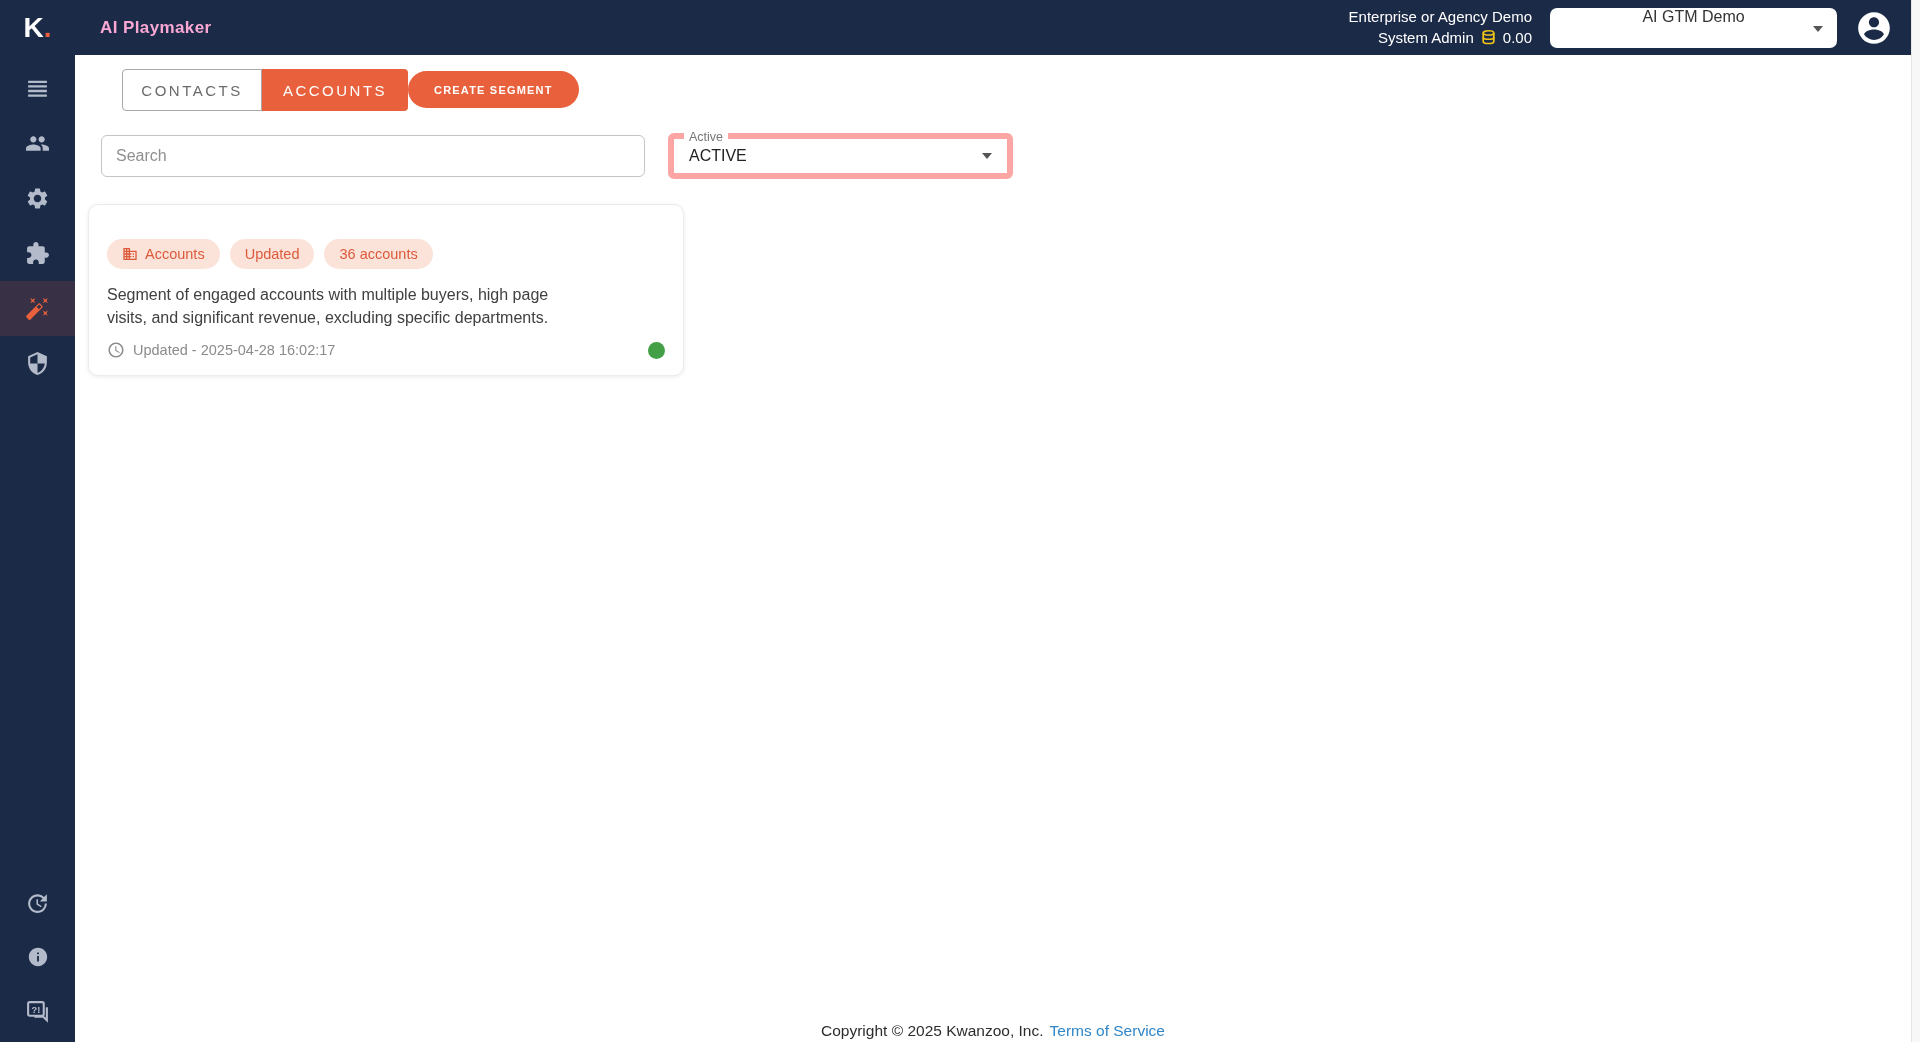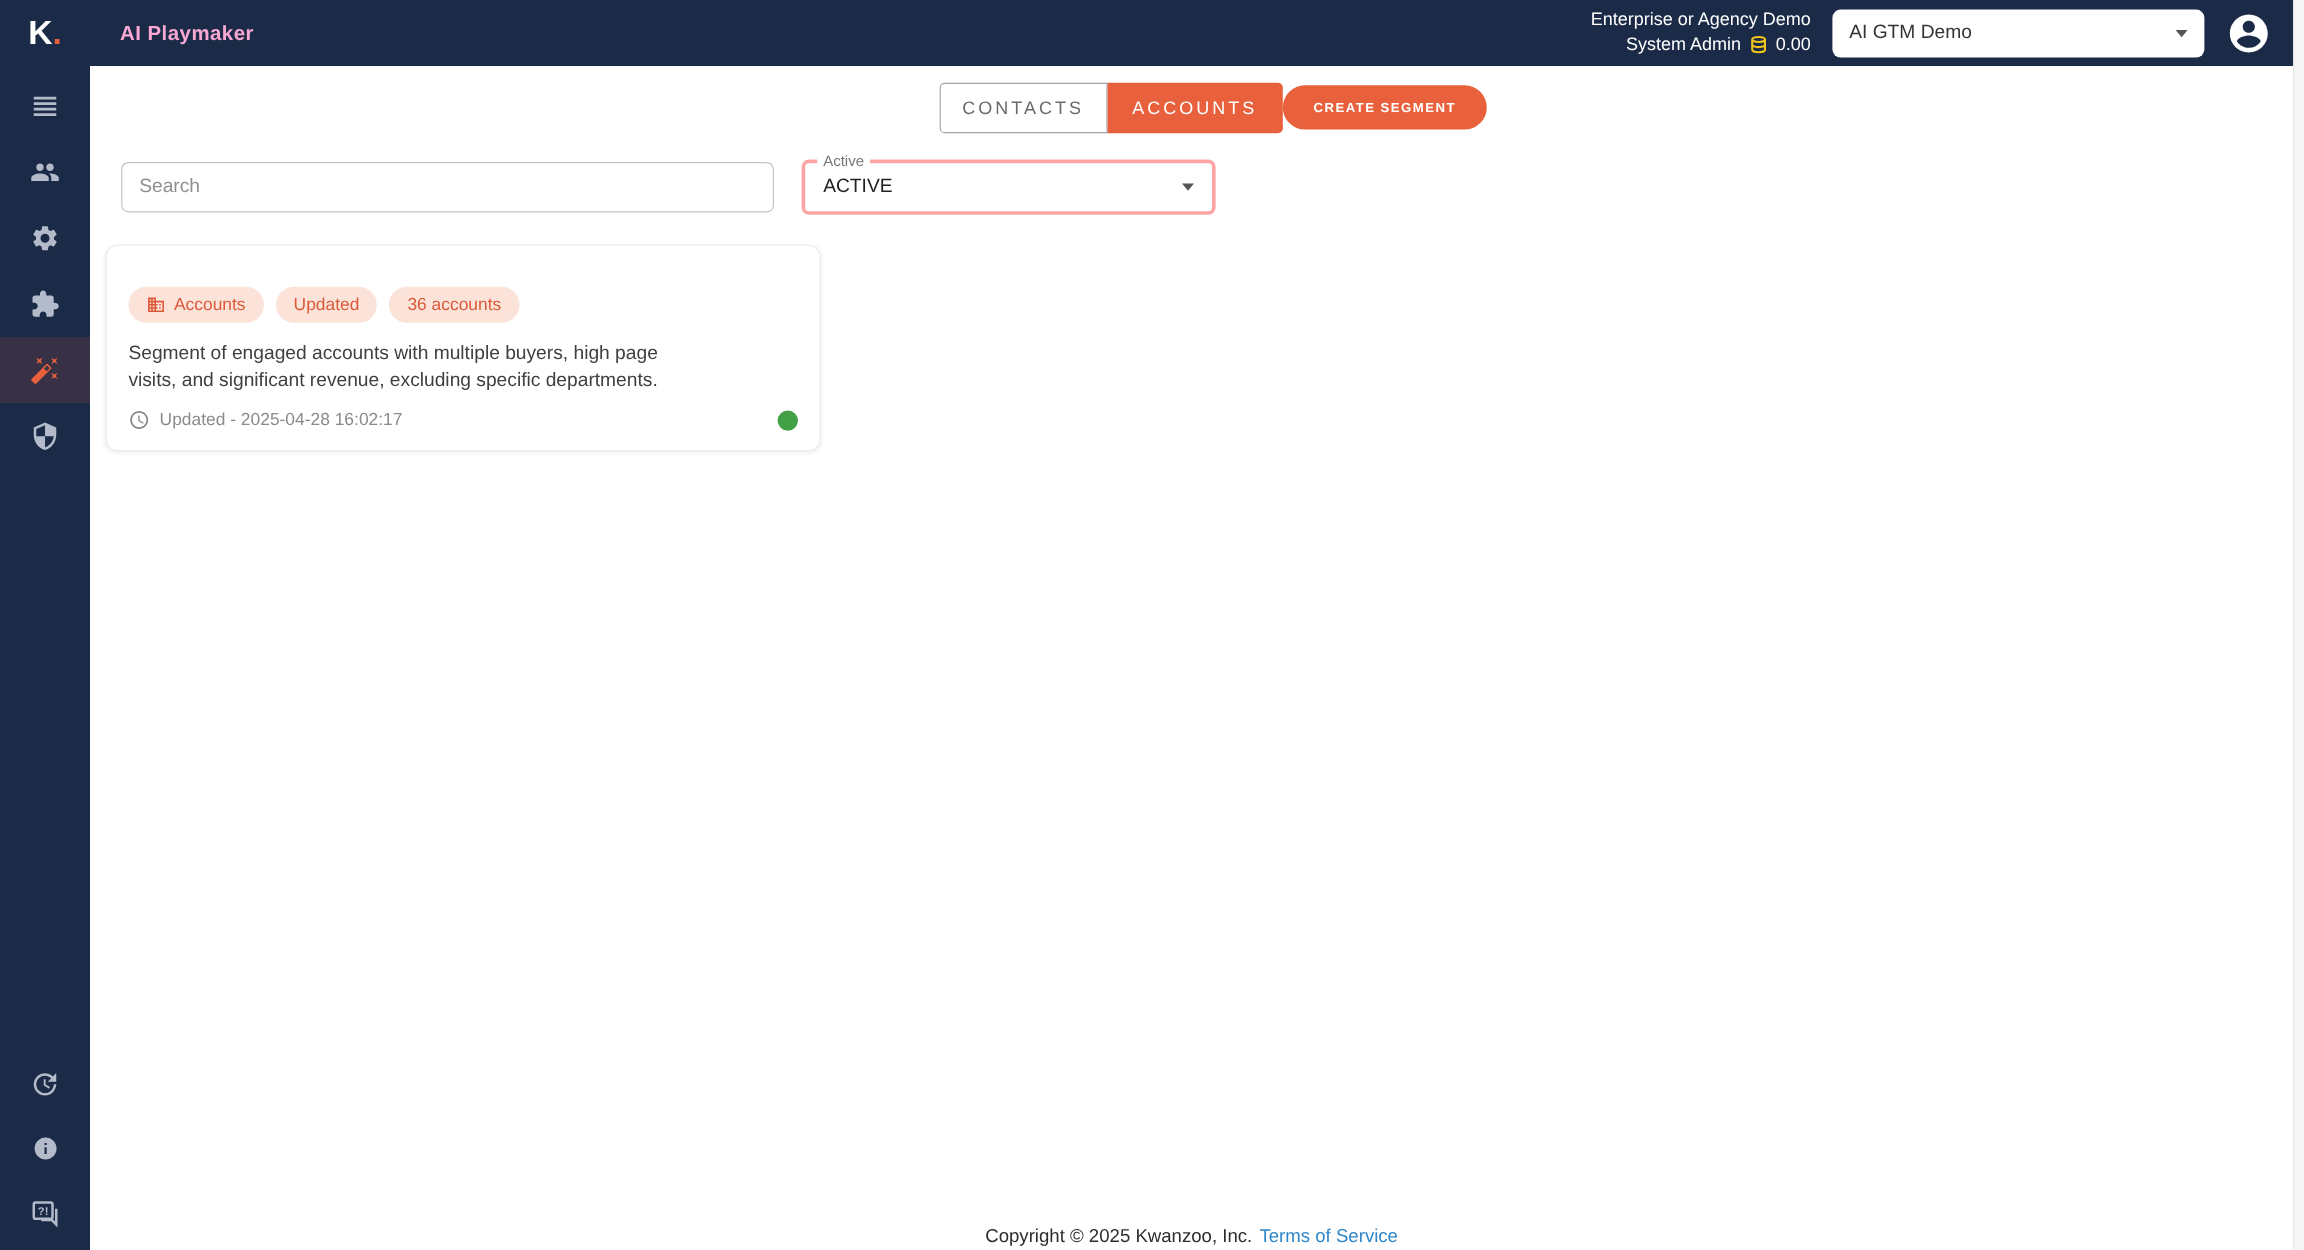--- a/index.html
+++ b/index.html
@@ -16,54 +16,54 @@
   .topbar{position:absolute;top:0;left:0;right:9px;height:55px;background:var(--navy);
     display:flex;align-items:center;}
   .logo{width:75px;height:55px;display:flex;align-items:center;justify-content:center;
     font-size:28px;font-weight:800;color:#fff;cursor:pointer;}
   .logo .dot{color:var(--orange);}
   .app-title{position:absolute;left:100px;color:#f9a8d4;font-size:17px;font-weight:600;letter-spacing:.4px;}
   .topbar-right{margin-left:auto;display:flex;align-items:center;gap:18px;padding-right:18px;}
   .account-info{text-align:right;color:#fff;font-size:15px;font-weight:500;line-height:1.35;}
   .account-row2{display:flex;align-items:center;justify-content:flex-end;gap:6px;}
   .coin-icon{width:17px;height:17px;display:inline-block;}
-  .workspace-select{width:310px;height:40px;background:#fff;border-radius:7px;display:flex;
-    align-items:center;padding:0 14px;font-size:16px;color:#333;cursor:pointer;position:relative;}
+  .workspace-select{width:287px;height:40px;background:#fff;border-radius:7px;display:flex;
+    align-items:center;padding:0 14px;font-size:16px;color:#333;cursor:pointer;position:relative;flex-direction:column;}
   .caret{width:0;height:0;border-left:5px solid transparent;border-right:5px solid transparent;
     border-top:6px solid #555;margin-left:auto;}
   .avatar{width:38px;height:38px;cursor:pointer;display:flex;align-items:center;}
 
   
   .sidebar{position:absolute;top:55px;left:0;width:75px;bottom:0;background:var(--navy);
     display:flex;flex-direction:column;padding-top:6px;}
   .side-item{height:55px;display:flex;align-items:center;justify-content:center;
     color:var(--icon-gray);cursor:pointer;}
   .side-item svg{width:25px;height:25px;}
   .side-item.active{background:rgba(234,92,56,.14);color:var(--orange);}
   .sidebar-bottom{margin-top:auto;display:flex;flex-direction:column;padding-bottom:4px;}
   .sidebar-bottom .side-item{height:54px;}
 
   
   .main{position:absolute;left:75px;top:55px;right:9px;bottom:0;background:#fff;}
   .toolbar-row{position:absolute;top:14px;left:11px;right:11px;display:flex;
-    justify-content:center;align-items:flex-start;padding-left:36px;}
+    justify-content:flex-start;align-items:flex-start;padding-left:36px;}
   .tab-group{display:flex;}
   .tab{height:42px;display:flex;align-items:center;justify-content:center;font-size:15px;
     font-weight:500;letter-spacing:2.5px;cursor:pointer;user-select:none;}
   .tab.contacts{width:140px;background:#fff;border:1px solid #a8a8a8;border-radius:4px 0 0 4px;color:#6b6b6b;}
   .tab.accounts{width:146px;background:var(--orange);color:#fff;border-radius:0 4px 4px 0;}
   .create-btn{height:37px;margin-top:2px;padding:0 26px;background:var(--orange);color:#fff;
     border:none;border-radius:20px;font-family:inherit;font-size:11px;font-weight:700;
     letter-spacing:1.2px;cursor:pointer;}
 
   .filter-row{position:absolute;top:80px;left:26px;display:flex;gap:23px;}
   .search-input{width:544px;height:42px;border:1px solid var(--border-gray);border-radius:6px;
     padding:0 14px;font-family:inherit;font-size:16px;color:#333;outline:none;}
   .search-input::placeholder{color:#8f8f8f;}
-  .select-box{position:relative;width:345px;height:46px;margin-top:-2px;border:3px solid #fca5a5;
+  .select-box{position:relative;width:345px;height:46px;margin-top:-2px;border:6px solid #fca5a5;
     border-radius:6px;display:flex;align-items:center;padding:0 15px;cursor:pointer;background:#fff;}
   .select-box .float-label{position:absolute;top:-9px;left:10px;background:#fff;padding:0 5px;
     font-size:12.5px;color:#777;}
   .select-box .value{font-size:16px;color:#222;}
 
   
   .card{position:absolute;top:149px;left:13px;width:596px;background:#fff;border:1px solid #ececec;
     border-radius:10px;box-shadow:0 1px 4px rgba(0,0,0,.08);padding:20px 18px 16px 18px;}
   .card-header{display:flex;align-items:flex-start;}
   .card-title{flex:1;font-size:20px;font-weight:700;color:#262626;letter-spacing:.1px;}

